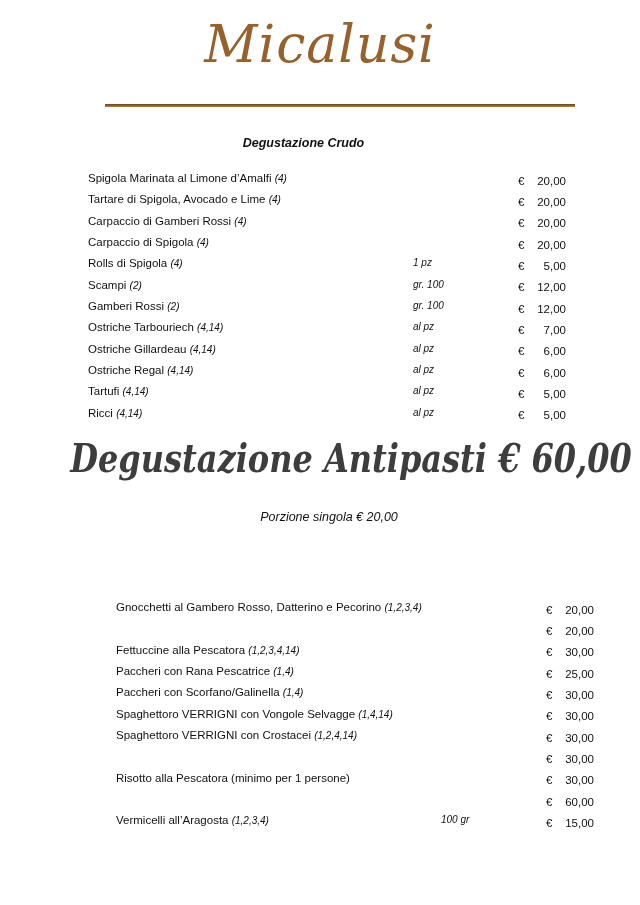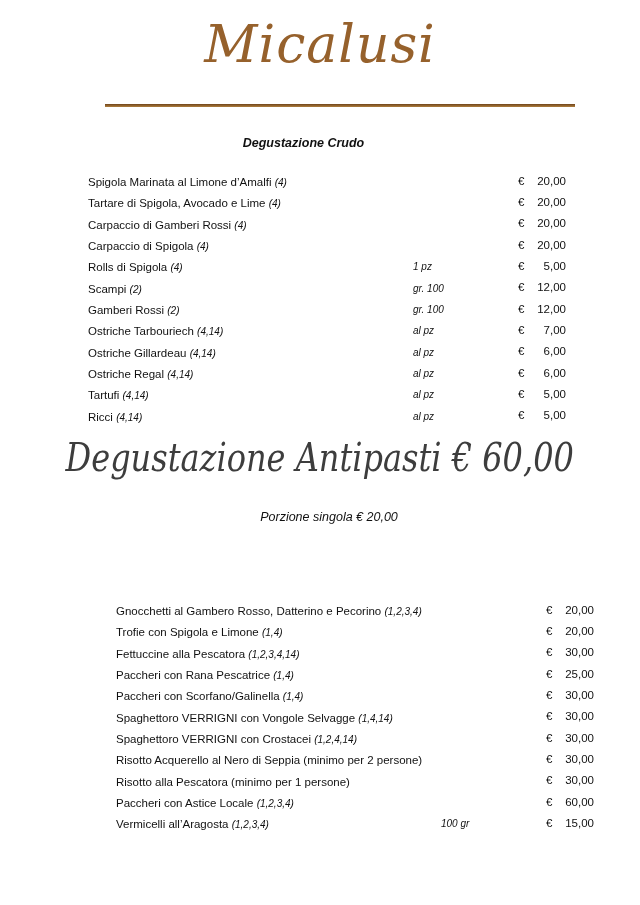--- a/index.html
+++ b/index.html
@@ -37,21 +37,21 @@
     box-sizing:border-box; padding-left:26px;
     text-align:center;
     font-style:italic; font-weight:bold;
     font-size:12.5px;
   }
   .h1pos { top:136px; }
   .h2pos { top:556px; }
   
   .banner {
     position:absolute; top:434px; left:0; width:640px;
-    text-align:center; color:#3d3d3d;
+    text-align:center; color:#3d3d3d;font-weight:bold;
   }
   .banner-inner {
     display:inline-block;
     font-family:"DejaVu Serif", serif;
     font-style:italic;
     font-size:40px;
     white-space:nowrap;
     transform:scaleX(0.8);
     transform-origin:center;
   }
@@ -59,21 +59,21 @@
     position:absolute; top:510px; left:0; width:640px;
     box-sizing:border-box; padding-left:18px;
     text-align:center;
     font-style:italic; font-size:12.5px;
   }
   
   .rows { position:absolute; left:0; width:640px; }
   .rows1 { top:170px; }
   .rows2 { top:599px;margin-left:28px; }
   .row {
-    position:relative; height:21.35px; line-height:24px;
+    position:relative; height:21.35px; line-height:16px;
     font-size:11.5px;
   }
   .name { position:absolute; left:88px; white-space:nowrap; }
   .alg  { font-style:italic; font-size:10px; }
   .unit {
     position:absolute; left:413px;
     font-style:italic; font-size:10px;
   }
   .price {
     position:absolute; left:518px; width:48px; top:0; bottom:0;
@@ -195,21 +195,20 @@
 
   <div class="rows rows2">
       <div class="row">
         <span class="name">Gnocchetti al Gambero Rosso, Datterino e Pecorino <span class="alg">(1,2,3,4)</span></span>
         <span class="price">
           <span class="cur">€</span>
           <span class="amt">20,00</span>
         </span>
       </div>
       <div class="row">
-        <span class="name">Trofie con Spigola e Limone <span class="alg">(1,4)</span></span>
         <span class="price">
           <span class="cur">€</span>
           <span class="amt">20,00</span>
         </span>
       </div>
       <div class="row">
         <span class="name">Fettuccine alla Pescatora <span class="alg">(1,2,3,4,14)</span></span>
         <span class="price">
           <span class="cur">€</span>
           <span class="amt">30,00</span>
@@ -237,35 +236,33 @@
         </span>
       </div>
       <div class="row">
         <span class="name">Spaghettoro VERRIGNI con Crostacei <span class="alg">(1,2,4,14)</span></span>
         <span class="price">
           <span class="cur">€</span>
           <span class="amt">30,00</span>
         </span>
       </div>
       <div class="row">
-        <span class="name">Risotto Acquerello al Nero di Seppia (minimo per 2 persone)</span>
         <span class="price">
           <span class="cur">€</span>
           <span class="amt">30,00</span>
         </span>
       </div>
       <div class="row">
         <span class="name">Risotto alla Pescatora (minimo per 1 persone)</span>
         <span class="price">
           <span class="cur">€</span>
           <span class="amt">30,00</span>
         </span>
       </div>
       <div class="row">
-        <span class="name">Paccheri con Astice Locale <span class="alg">(1,2,3,4)</span></span>
         <span class="price">
           <span class="cur">€</span>
           <span class="amt">60,00</span>
         </span>
       </div>
       <div class="row">
         <span class="name">Vermicelli all’Aragosta <span class="alg">(1,2,3,4)</span></span>
         <span class="unit">100 gr</span>
         <span class="price">
           <span class="cur">€</span>

